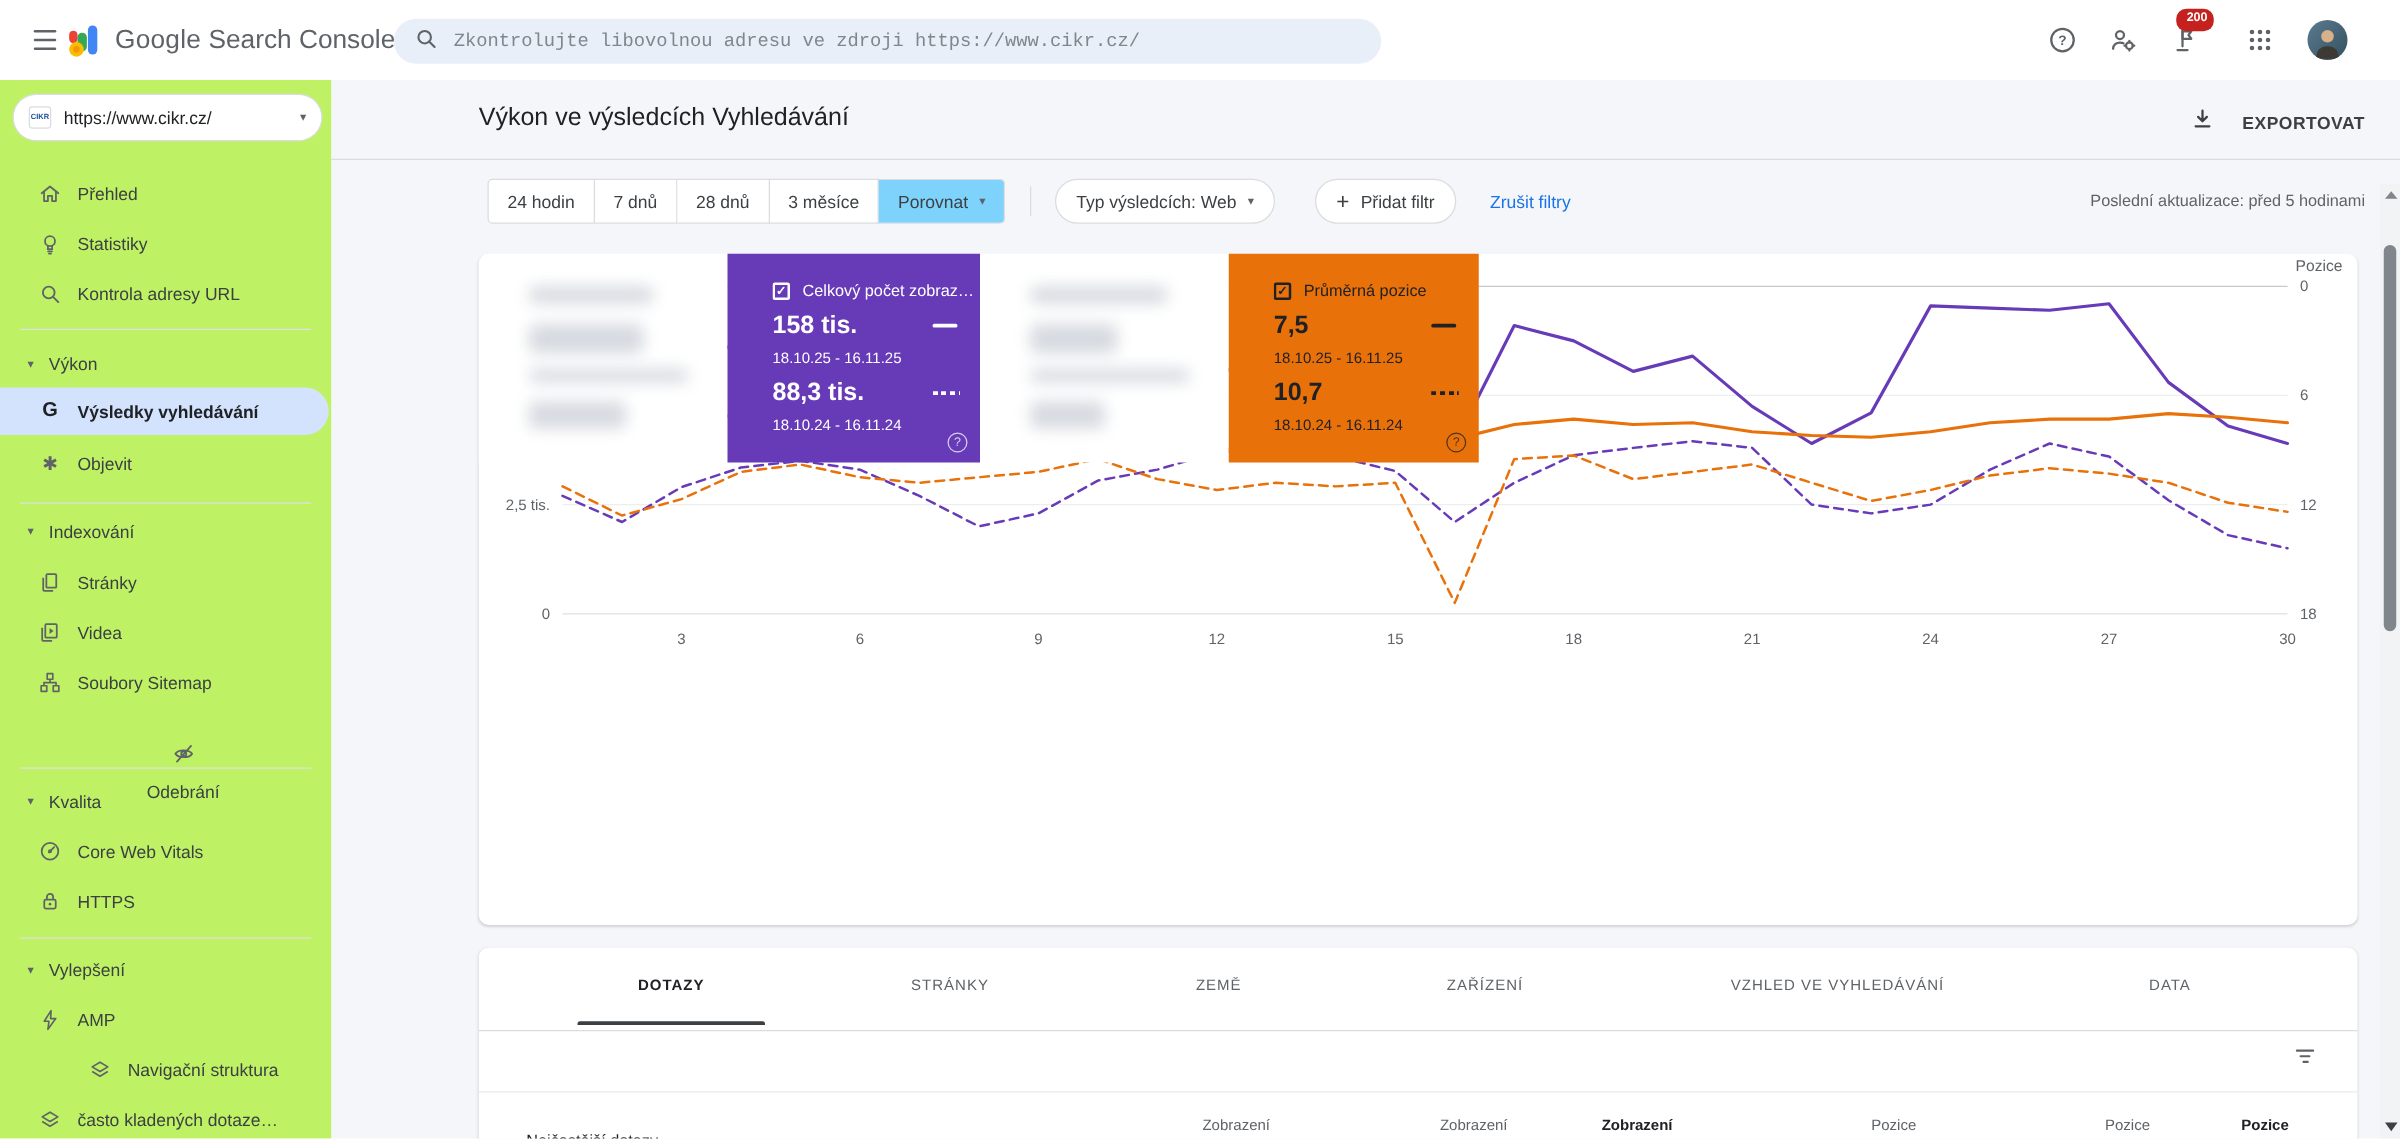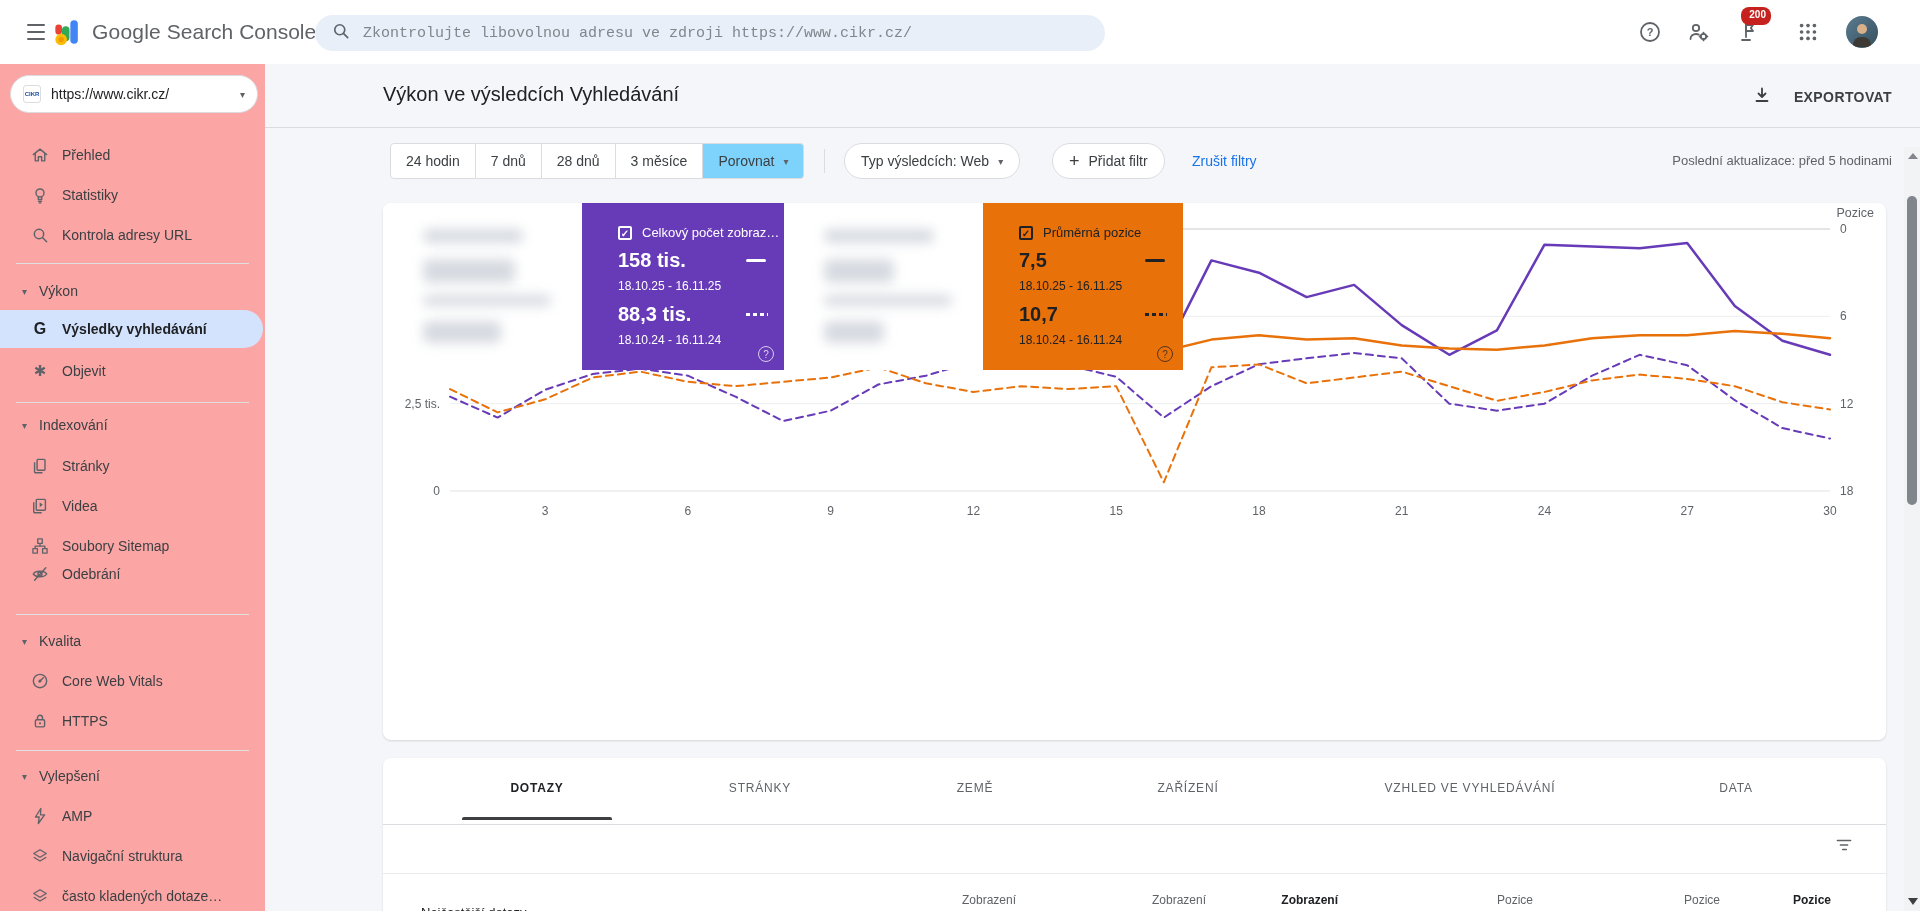--- a/index.html
+++ b/index.html
@@ -18,21 +18,21 @@
   .searchbox { position:absolute; left:315px; top:15px; width:790px; height:36px; border-radius:18px; background:#e9eff9; display:flex; align-items:center; padding:0 16px; gap:12px; }
   .searchbox input { flex:1; border:0; outline:0; background:transparent; font-family:Liberation Mono, monospace; font-size:15px; color:#3c4043; }
   .searchbox input::placeholder { color:#80868b; opacity:1; }
   .tb-btn { position:absolute; top:12px; width:40px; height:40px; display:flex; align-items:center; justify-content:center; border-radius:50%; cursor:pointer; }
   .badge { position:absolute; left:1741px; top:7px; min-width:30px; height:18px; background:#c5221f; border-radius:8px; color:#fff; font-size:10px; font-weight:bold; line-height:16px; text-align:right; padding:0 5px; z-index:7; }
   .avatar { position:absolute; left:1846px; top:16px; width:32px; height:32px; border-radius:50%; background:linear-gradient(135deg,#5b7b90,#34505f); overflow:hidden; cursor:pointer; }
   .avatar::after { content:""; position:absolute; left:50%; top:26%; width:10px; height:10px; margin-left:-5px; border-radius:50%; background:#d8b08a; }
   .avatar::before { content:""; position:absolute; left:50%; bottom:1px; width:18px; height:10px; margin-left:-9px; border-radius:8px 8px 0 0; background:#3d3a36; }
 
   
-  .sidebar { position:absolute; left:0; top:64px; width:265px; height:847px; background:#fca5a5; z-index:4; }
+  .sidebar { position:absolute; left:0; top:64px; width:265px; height:847px; background:#bef264; z-index:4; }
   .property { position:absolute; left:10px; top:11px; width:248px; height:38px; border:1px solid #dadce0; border-radius:19px; background:#fff; display:flex; align-items:center; padding:0 12px; gap:10px; cursor:pointer; }
   .favicon { width:18px; height:18px; border:1px solid #dadce0; border-radius:3px; background:#fff; color:#1a4fa0; font-size:6px; font-weight:bold; display:flex; align-items:center; justify-content:center; flex:0 0 auto; }
   .prop-url { flex:1; font-size:14px; color:#202124; white-space:nowrap; overflow:hidden; }
   .caret { color:#5f6368; font-size:10px; }
   .nav-item { position:absolute; left:0; width:263px; height:38px; display:flex; align-items:center; padding-left:30px; gap:12px; font-size:14px; color:#3c4043; cursor:pointer; white-space:nowrap; }
   .nav-item.sel { background:#d3e3fd; border-radius:0 19px 19px 0; color:#202124; font-weight:bold; }
   .nav-icon { width:20px; height:20px; display:flex; align-items:center; justify-content:center; color:#5f6368; flex:0 0 auto; }
   .nav-item.sel .nav-icon { color:#202124; }
   .nav-icon svg { width:20px; height:20px; }
   .gicon { font-weight:bold; font-size:16px; color:#202124; }
@@ -240,21 +240,21 @@
           <span class="nav-icon">
             <svg viewBox="0 0 24 24" fill="none" stroke="currentColor" stroke-width="1.6" stroke-linejoin="round">
               <rect x="9.3" y="3.5" width="5.4" height="5.4"></rect>
               <rect x="3.5" y="15.1" width="5.4" height="5.4"></rect>
               <rect x="15.1" y="15.1" width="5.4" height="5.4"></rect>
               <path d="M12 8.9v3.2 M12 12.1H6.2v3 M12 12.1h5.8v3"></path>
             </svg>
           </span>
           <span class="nav-label">Soubory Sitemap</span>
         </div>
-        <div class="nav-item" style="top: 491px;">
+        <div class="nav-item" style="top: 529px; flex-direction: column;">
           <span class="nav-icon">
             <svg viewBox="0 0 24 24" fill="none" stroke="currentColor" stroke-width="1.7" stroke-linecap="round">
               <path d="M4 12c2.4-4.4 13.2-4.4 16 0-2.4 4.4-13.2 4.4-16 0Z"></path>
               <circle cx="12" cy="12" r="2.4"></circle>
               <path d="M5.5 19.5 L19 4.5"></path>
             </svg>
           </span>
           <span class="nav-label">Odebrání</span>
         </div>
         <div class="nav-divider" style="top: 550px;"></div>
@@ -288,21 +288,21 @@
           <span>Vylepšení</span>
         </div>
         <div class="nav-item" style="top: 733px;">
           <span class="nav-icon">
             <svg viewBox="0 0 24 24" fill="none" stroke="currentColor" stroke-width="1.6" stroke-linejoin="round">
               <path d="M13 3 L6.5 13.2 H11 L10 21 L17.5 10.6 H12.6 Z"></path>
             </svg>
           </span>
           <span class="nav-label">AMP</span>
         </div>
-        <div class="nav-item" style="top: 773px;">
+        <div class="nav-item" style="top: 773px; justify-content: center;">
           <span class="nav-icon">
             <svg viewBox="0 0 24 24" fill="none" stroke="currentColor" stroke-width="1.6" stroke-linejoin="round">
               <path d="M12 4.5 L19.5 9 L12 13.5 L4.5 9 Z"></path>
               <path d="M4.5 13.5 L12 18 L19.5 13.5"></path>
             </svg>
           </span>
           <span class="nav-label">Navigační struktura</span>
         </div>
         <div class="nav-item" style="top: 813px;">
           <span class="nav-icon">

